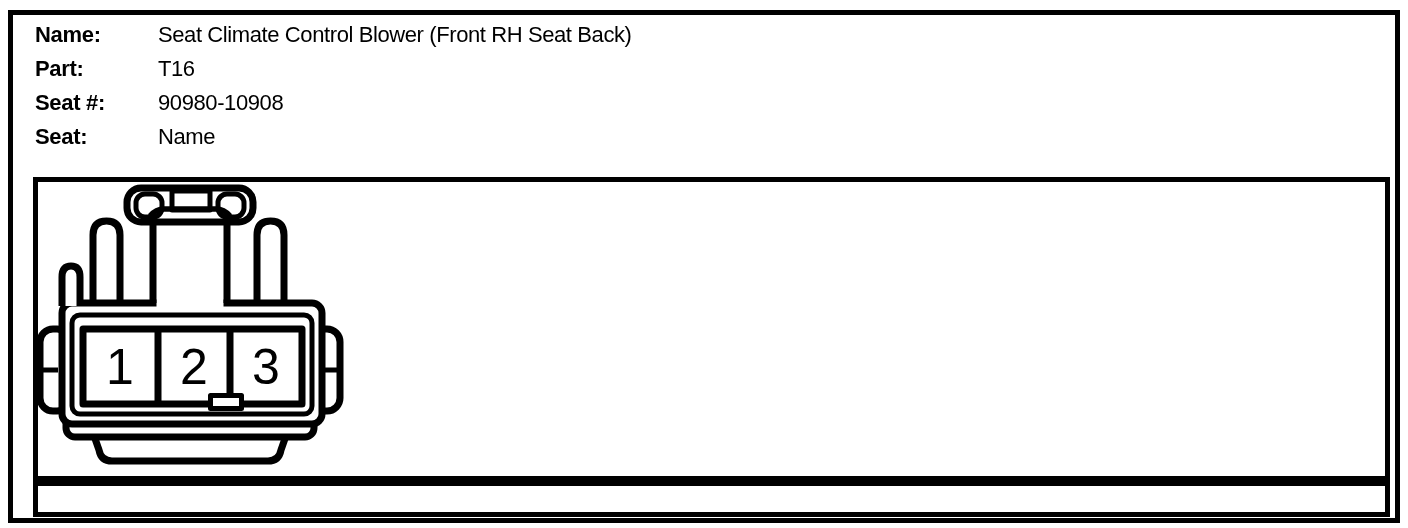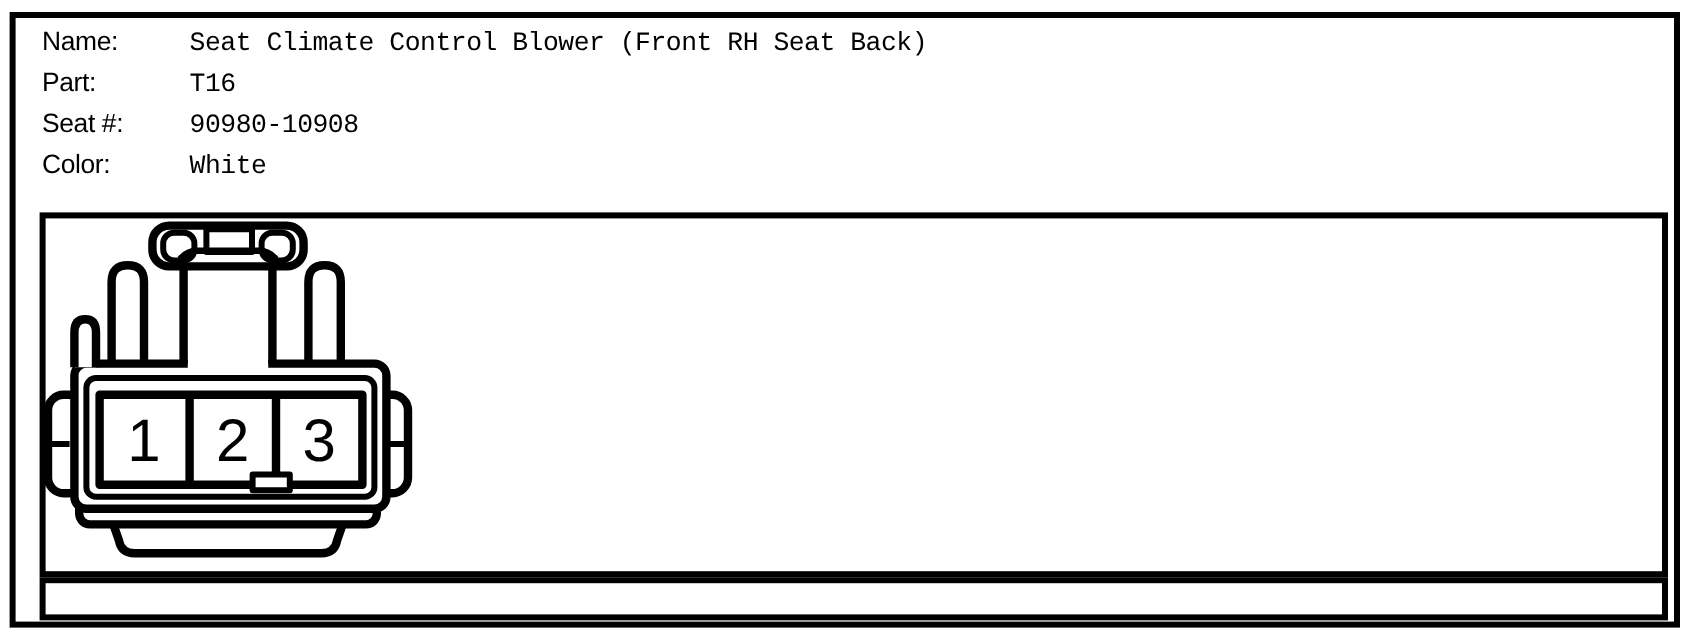--- a/index.html
+++ b/index.html
@@ -31,26 +31,25 @@
   }
   .info-row {
     height: 34px;
     line-height: 34px;
     white-space: nowrap;
     font-size: 22px;
   }
   .info-label {
     display: inline-block;
     width: 123px;
-    font-weight: normal;
+    font-weight: bold;
     letter-spacing: -0.3px;
   }
   .info-value {
     letter-spacing: -0.4px;
-    font-family: Liberation Mono, monospace;
   }
   .diagram-box {
     position: absolute;
     left: 33px;
     top: 177px;
     width: 1347px;
     height: 294px;
     border: 5px solid #000000;
     background: #ffffff;
   }
@@ -89,21 +88,21 @@
   <div class="info-row">
     <span class="info-label">Name:</span><span class="info-value">Seat Climate Control Blower (Front RH Seat Back)</span>
   </div>
   <div class="info-row">
     <span class="info-label">Part:</span><span class="info-value">T16</span>
   </div>
   <div class="info-row">
     <span class="info-label">Seat #:</span><span class="info-value">90980-10908</span>
   </div>
   <div class="info-row">
-    <span class="info-label">Color:</span><span class="info-value">White</span>
+    <span class="info-label">Seat:</span><span class="info-value">Name</span>
   </div>
 </div>
 
 <div class="diagram-box"></div>
 <div class="bottom-strip"></div>
 
 <svg class="connector-svg" viewBox="30 180 320 296" xmlns="http://www.w3.org/2000/svg">
   <g stroke="#000000" fill="none" stroke-linejoin="round">
 
     <path d="M 92,430 H 288 L 281,450 Q 279,461 268,461 H 112 Q 101,461 99,450 Z" fill="#ffffff" stroke-width="7"></path>

